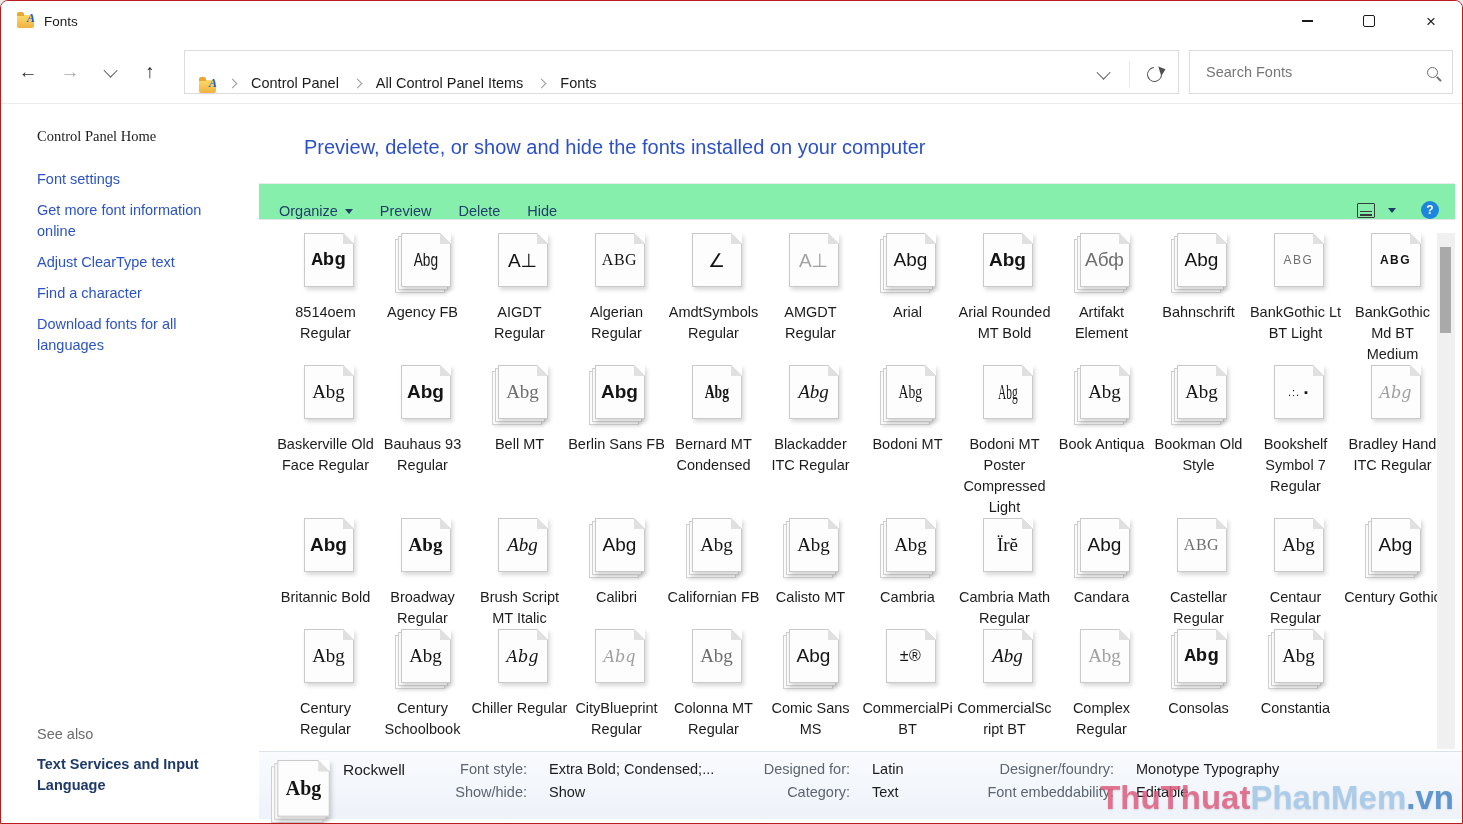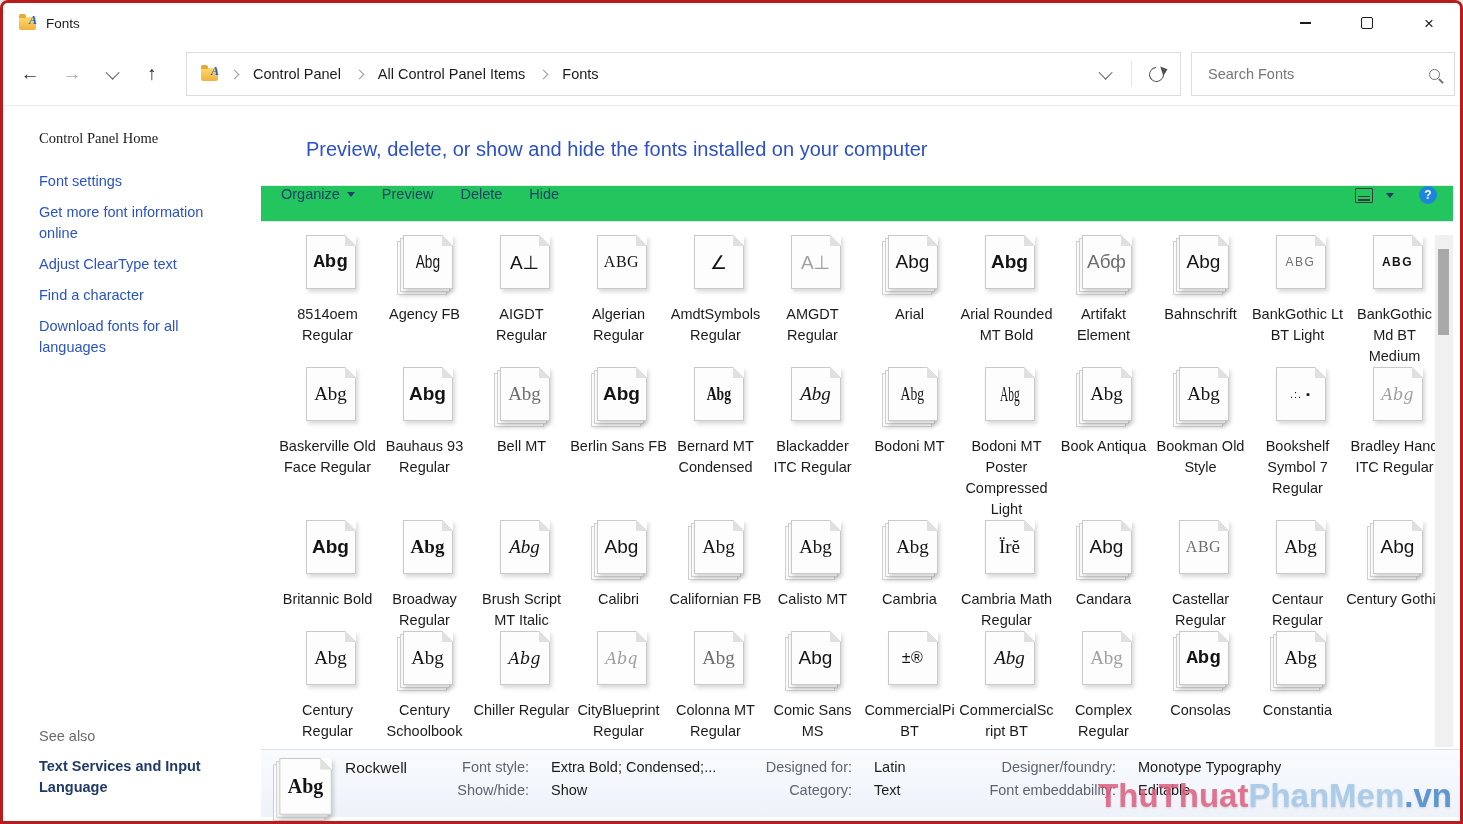--- a/index.html
+++ b/index.html
@@ -1,38 +1,38 @@
 <!DOCTYPE html>
 <html><head>
 <meta charset="utf-8">
 <style>
   html,body{margin:0;padding:0;background:#e8e8e8;}
   body{width:1463px;height:824px;font-family:"Liberation Sans",sans-serif;color:#1b1b1b;overflow:hidden;}
-  .window{position:relative;width:1463px;height:824px;box-sizing:border-box;background:#fff;border:3px solid #b91c1c;border-radius:8px 8px 0 0;overflow:hidden;}
+  .window{position:relative;width:1463px;height:824px;box-sizing:border-box;background:#fff;border:1px solid #b91c1c;border-radius:8px 8px 0 0;overflow:hidden;}
 
   
   .titlebar{position:relative;height:40px;display:flex;align-items:center;padding-left:16px;background:#fff;}
   .apptitle{font-size:13.5px;margin-left:10px;color:#1b1b1b;}
   .wctrl{position:absolute;top:0;right:0;height:40px;display:flex;}
   .wbtn{width:62px;height:40px;display:flex;align-items:center;justify-content:center;color:#1b1b1b;}
   .min-glyph{width:11px;height:1.2px;background:#1b1b1b;}
   .max-glyph{width:10px;height:10px;border:1.2px solid #1b1b1b;border-radius:2px;}
   .close-glyph{font-size:17px;font-weight:300;line-height:1;}
 
   
   .folder{position:relative;width:17px;height:13px;background:linear-gradient(#fdd96e,#f1b23f);border-radius:2px;flex:none;}
   .folder::before{content:"";position:absolute;top:-3px;left:0;width:7px;height:4px;background:#e8a933;border-radius:2px 2px 0 0;}
   .folder::after{content:"A";position:absolute;right:-1px;top:-4px;color:#1d5fd0;font:italic bold 12px "Liberation Serif",serif;}
 
   
   .navbar{position:relative;height:62px;border-bottom:1px solid #ececec;background:#fff;}
   .navbtn{position:absolute;top:12px;width:38px;height:38px;display:flex;align-items:center;justify-content:center;font-size:19px;color:#2f2f2f;}
   .navbtn.disabled{color:#a8a8a8;}
   .chev-down{width:9px;height:9px;border-left:1.8px solid #5a5a5a;border-bottom:1.8px solid #5a5a5a;transform:rotate(-45deg) translateY(-2px);}
-  .addressbar{position:absolute;left:183px;top:9px;width:995px;height:44px;border:1px solid #dcdcdc;box-sizing:border-box;display:flex;align-items:center;padding:0 10px 0 14px;}
+  .addressbar{position:absolute;left:183px;top:9px;width:995px;height:44px;border:1px solid #dcdcdc;box-sizing:border-box;display:flex;align-items:flex-end;padding:0 10px 0 14px;}
   .crumbs{display:flex;align-items:center;font-size:14.5px;color:#1b1b1b;flex:1;}
   .crumb{padding:2px 2px;cursor:default;}
   .crumb-sep{width:6px;height:6px;border-right:1.6px solid #9a9a9a;border-top:1.6px solid #9a9a9a;transform:rotate(45deg);margin:0 13px;flex:none;}
   .addr-right{display:flex;align-items:center;gap:0;}
   .addr-div{width:1px;height:26px;background:#e7e7e7;margin:0 10px;}
   .refresh{width:13px;height:13px;border:1.9px solid #4f4f4f;border-radius:50%;border-top-color:transparent;position:relative;transform:rotate(40deg);}
   .refresh::after{content:"";position:absolute;top:-5px;right:-2px;border-left:5px solid transparent;border-right:5px solid transparent;border-bottom:6px solid #4f4f4f;transform:rotate(32deg);}
   .searchbox{position:absolute;left:1188px;top:9px;width:264px;height:44px;border:1px solid #dcdcdc;box-sizing:border-box;display:flex;align-items:center;padding:0 14px;}
   .searchbox input{border:none;outline:none;flex:1;font:14.5px "Liberation Sans",sans-serif;color:#333;}
   .searchbox input::placeholder{color:#767676;}
@@ -44,21 +44,21 @@
   .sidebar{position:absolute;left:0;top:0;width:258px;bottom:0;box-sizing:border-box;padding:24px 24px 0 36px;font-size:14.5px;}
   .side-home{color:#1b1b1b;margin-bottom:24px;font-family:Liberation Serif, serif;}
   .side-link{color:#2b53c4;margin-bottom:10px;line-height:21px;cursor:pointer;}
   .seealso{position:absolute;left:36px;top:622px;width:200px;}
   .see-head{color:#6b6b6b;margin-bottom:12px;}
   .side-dark{color:#1f3a68;line-height:21px;cursor:pointer;font-weight:bold;}
 
   .main{position:absolute;left:258px;top:0;right:0;bottom:0;overflow:hidden;}
   .heading{margin:32px 0 0 45px;font-size:20px;color:#2b50c8;font-weight:400;}
 
-  .toolbar{position:absolute;left:0;top:79px;right:7px;height:37px;background:#22c55e;border-top:1px solid #eaebee;border-bottom:1px solid #e2e4e8;display:flex;align-items:flex-start;padding-left:20px;box-sizing:border-box;font-size:14.5px;color:#233f6a;}
+  .toolbar{position:absolute;left:0;top:79px;right:7px;height:37px;background:#86efac;border-top:1px solid #eaebee;border-bottom:1px solid #e2e4e8;display:flex;align-items:flex-end;padding-left:20px;box-sizing:border-box;font-size:14.5px;color:#233f6a;}
   .tb-item{margin-right:27px;display:flex;align-items:center;cursor:pointer;}
   .caret{width:0;height:0;border-left:4px solid transparent;border-right:4px solid transparent;border-top:5px solid #233f6a;margin-left:7px;}
   .tb-right{margin-left:auto;display:flex;align-items:center;gap:13px;padding-right:16px;}
   .viewicon{position:relative;width:16px;height:13px;border:1.4px solid #3a3a3a;border-radius:1px;}
   .viewicon::after{content:"";position:absolute;left:2px;right:2px;bottom:1px;height:5px;
     background:linear-gradient(#3a3a3a 0 1.4px,transparent 1.4px 3.4px,#3a3a3a 3.4px 4.8px,transparent 4.8px);}
   .caret2{width:0;height:0;border-left:4px solid transparent;border-right:4px solid transparent;border-top:5px solid #1f3a68;}
   .help{width:18px;height:18px;border-radius:50%;background:#1d86dc;color:#fff;font-weight:700;font-size:12px;display:flex;align-items:center;justify-content:center;margin-left:12px;cursor:pointer;}
 
   

